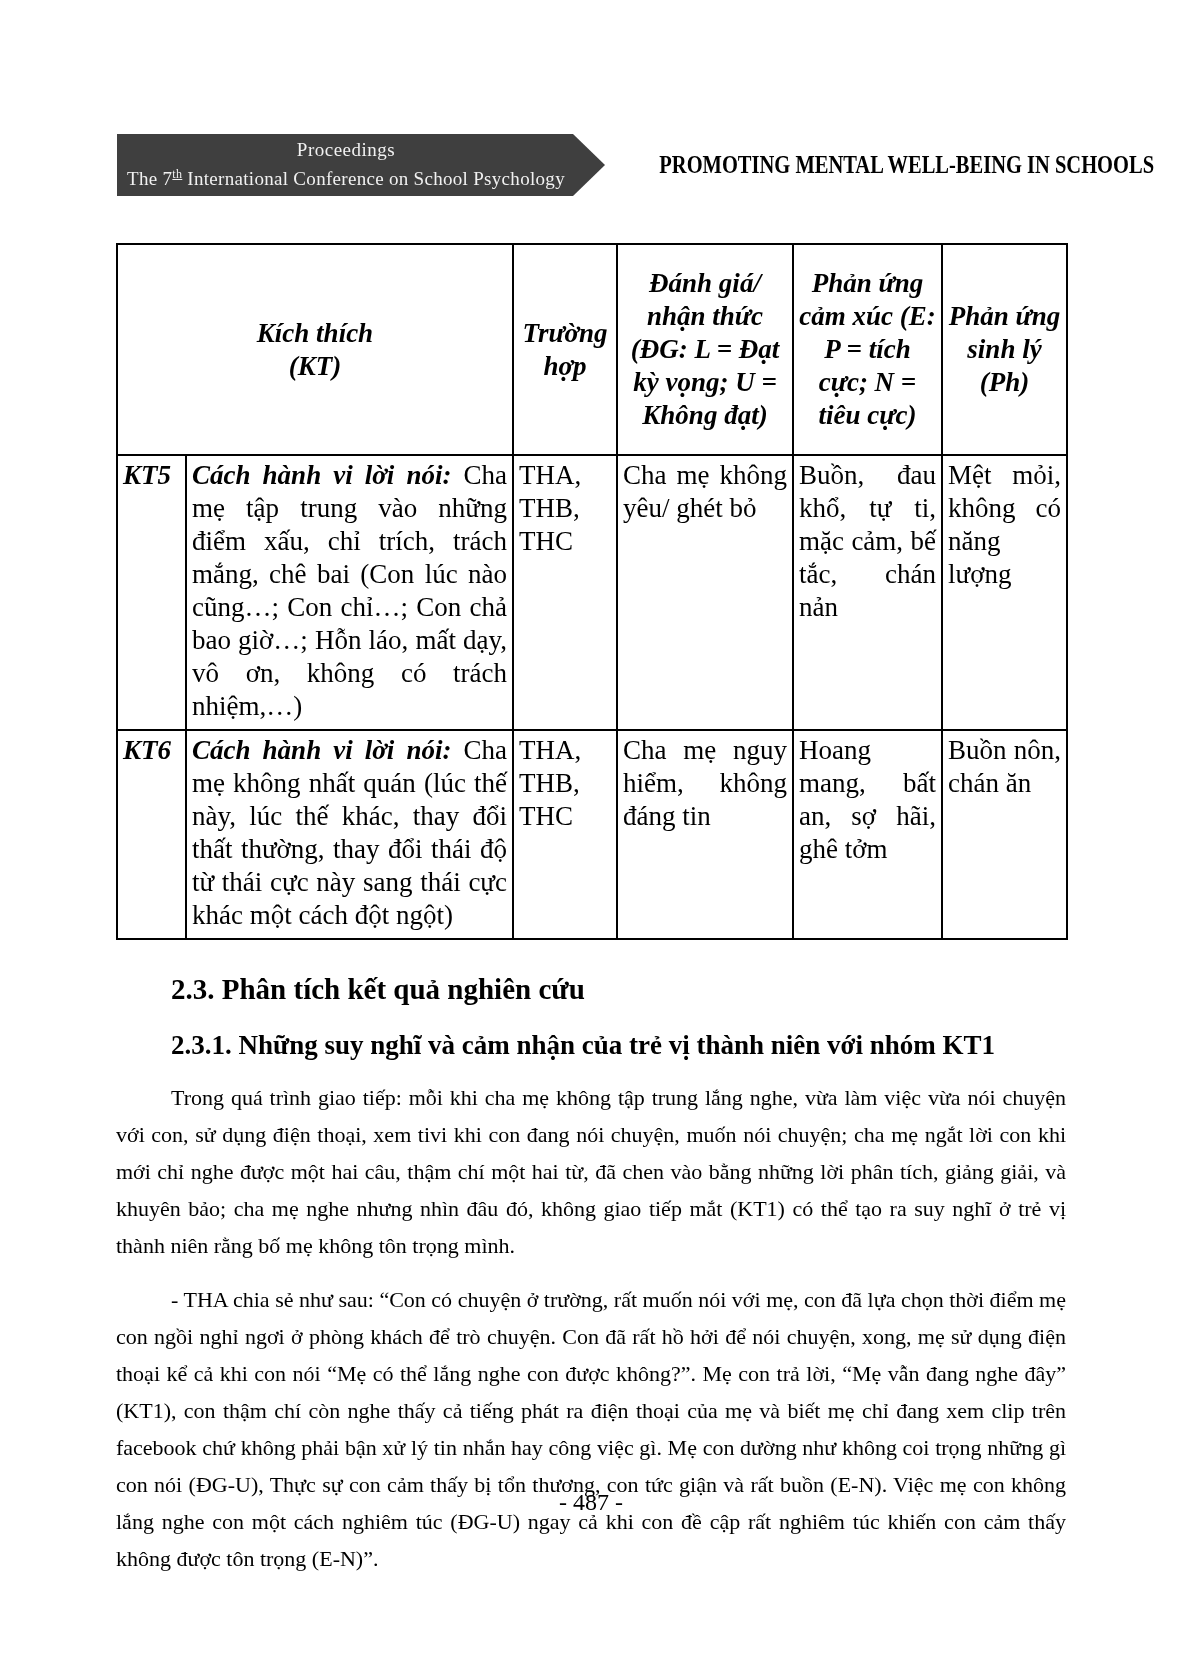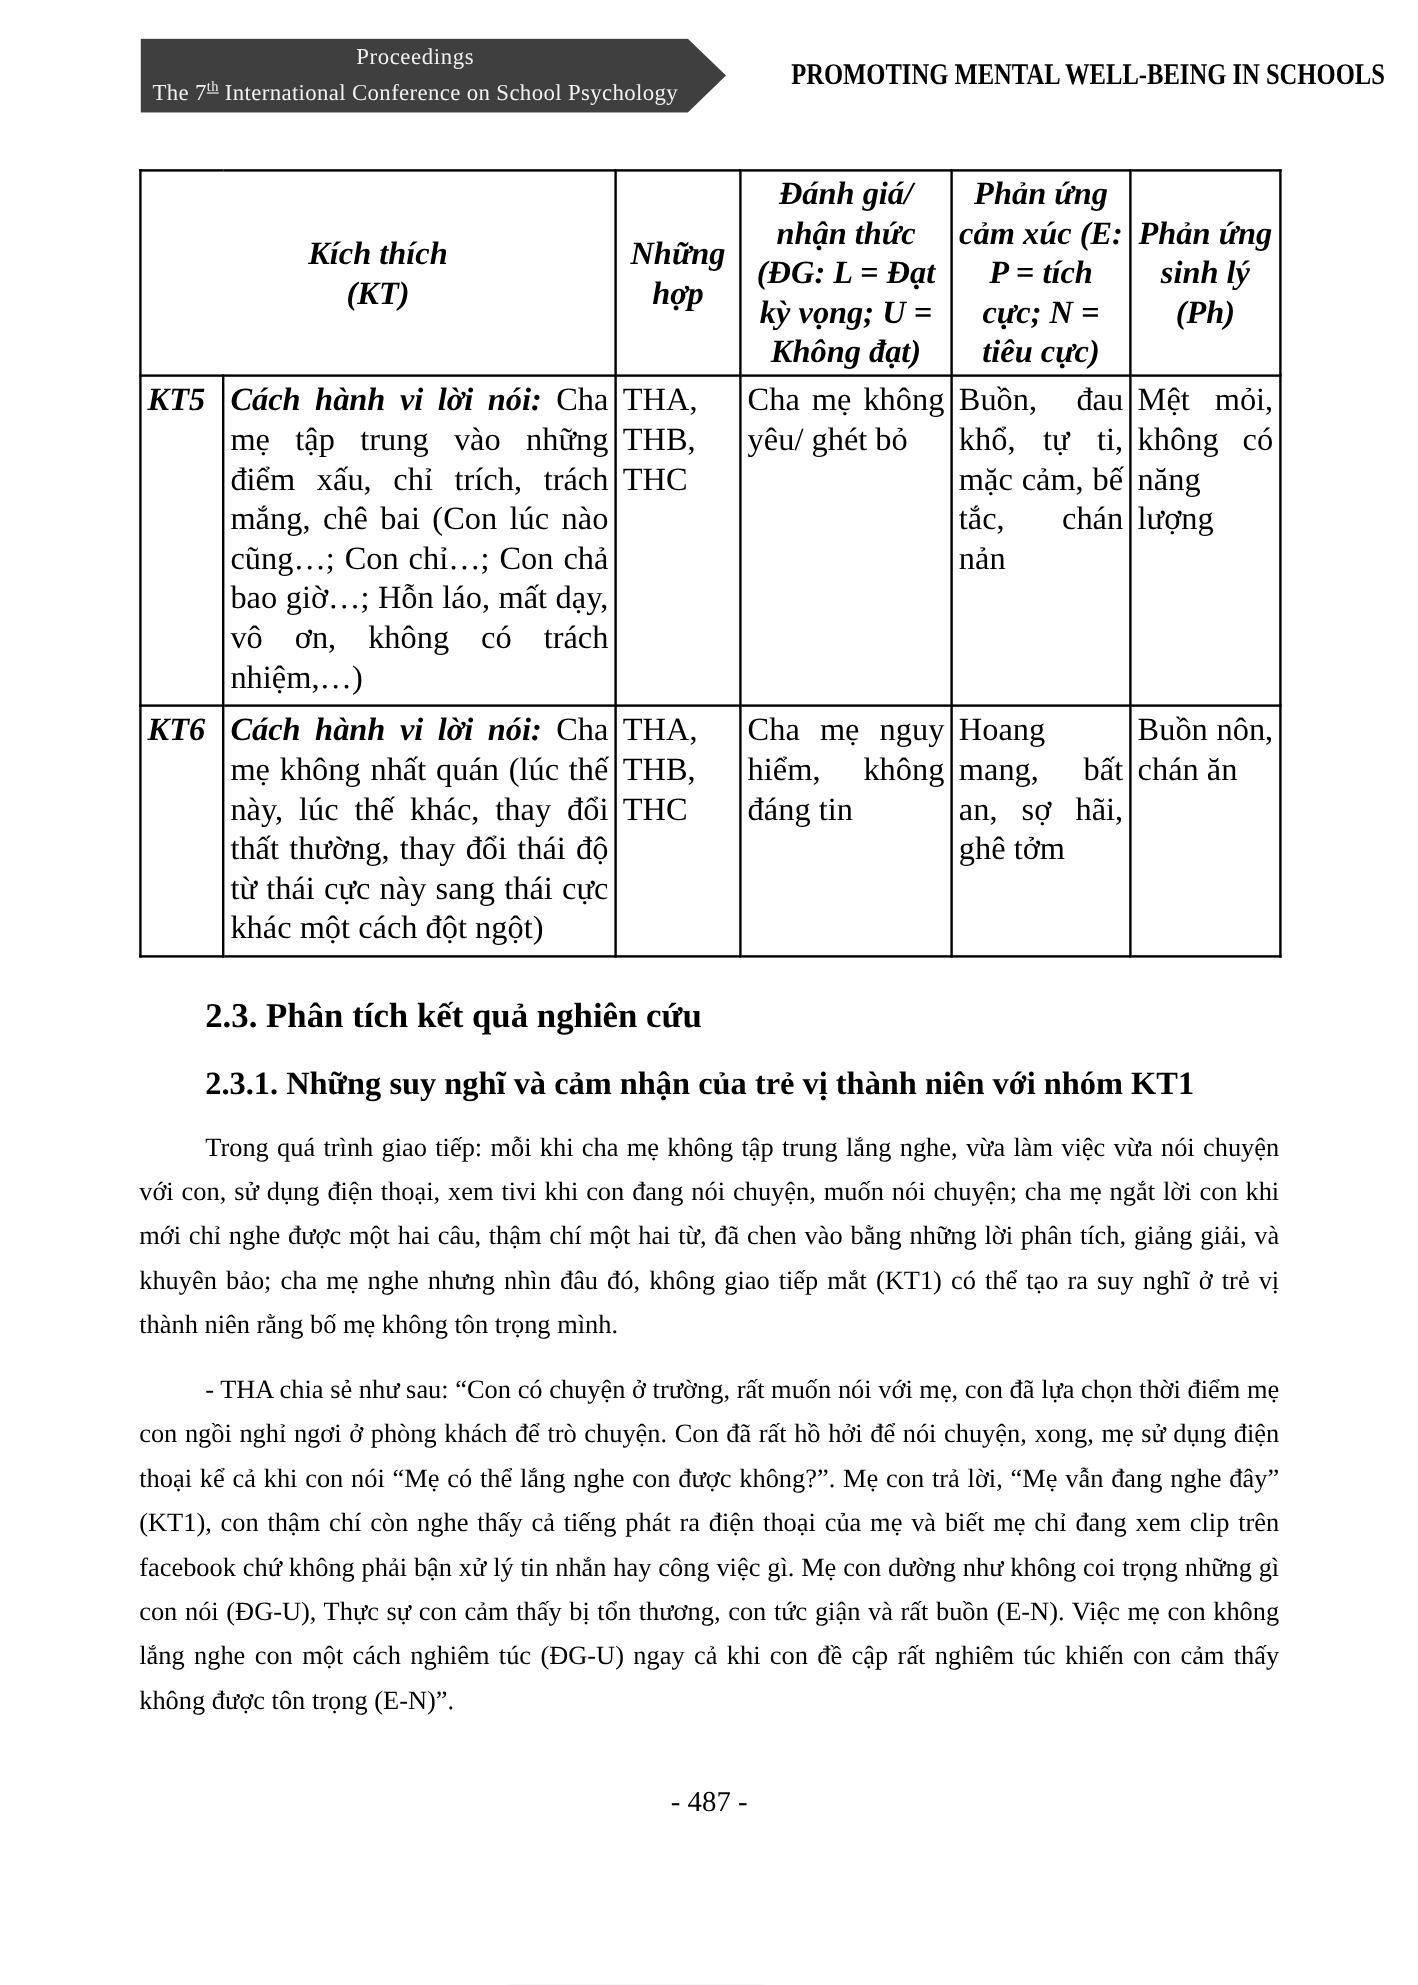--- a/index.html
+++ b/index.html
@@ -7,21 +7,21 @@
   .page {
     width:1182px; height:1654px; position:relative; margin:0 auto;
     background:#ffffff; color:#000;
     font-family:"Liberation Serif", serif;
     overflow:hidden;
   }
 
   
   .header-row {
     display:flex; align-items:center;
-    padding-top:32px; margin-left:117px; margin-right:116px;
+    padding-top:102px; margin-left:117px; margin-right:116px;margin-top:32px;
   }
   .banner {
     width:488px; height:62px; flex:0 0 488px;
     background:#3f3f3f; color:#f1f1f1;
     clip-path:polygon(0 0, 456px 0, 488px 50%, 456px 100%, 0 100%);
     display:flex; flex-direction:column; justify-content:center; align-items:center;
     padding-right:30px;
   }
   .banner .line1 { font-size:19px; line-height:24px; letter-spacing:0.5px; }
   .banner .line2 { font-size:19px; line-height:24px; letter-spacing:0.3px; }
@@ -33,21 +33,21 @@
 
   
   table.data-table {
     width:950px; margin:47px 116px 0;
     border-collapse:collapse; table-layout:fixed;
     font-size:27px; line-height:33px;
   }
   .data-table th, .data-table td { border:2px solid #000; }
   .data-table th {
     font-weight:bold; font-style:italic;
-    text-align:center; vertical-align:middle; padding:2px 4px;
+    text-align:center; vertical-align:middle; padding:22px 4px;
   }
   .data-table th.pre { white-space:pre-line; }
   .data-table td { vertical-align:top; padding:3px 5px 6px; }
   td.kt-id { font-weight:bold; font-style:italic; padding-left:5px;margin-left:42px; }
   td.desc { text-align:justify; }
   .behavior-label { font-weight:bold; font-style:italic;margin-top:20px; }
   td.cell-appraisal, td.cell-emotion, td.cell-physio { text-align:justify;margin-left:25px; }
 
   
   .section-heading {
@@ -88,21 +88,21 @@
       <col style="width:327px">
       <col style="width:104px">
       <col style="width:176px">
       <col style="width:149px">
       <col style="width:125px">
     </colgroup>
     <thead>
       <tr>
         <th colspan="2" class="pre">Kích thích
 (KT)</th>
-        <th>Những hợp</th>
+        <th>Trường hợp</th>
         <th>Đánh giá/ nhận thức (ĐG: L = Đạt kỳ vọng; U = Không đạt)</th>
         <th>Phản ứng cảm xúc (E: P = tích cực; N = tiêu cực)</th>
         <th>Phản ứng sinh lý (Ph)</th>
       </tr>
     </thead>
     <tbody>
       <tr>
         <td class="kt-id">KT5</td>
         <td class="desc"><span class="behavior-label">Cách hành vi lời nói:</span><span> Cha mẹ tập trung vào những điểm xấu, chỉ trích, trách mắng, chê bai (Con lúc nào cũng…; Con chỉ…; Con chả bao giờ…; Hỗn láo, mất dạy, vô ơn, không có trách nhiệm,…)</span></td>
         <td class="cell-cases">THA, THB, THC</td>

